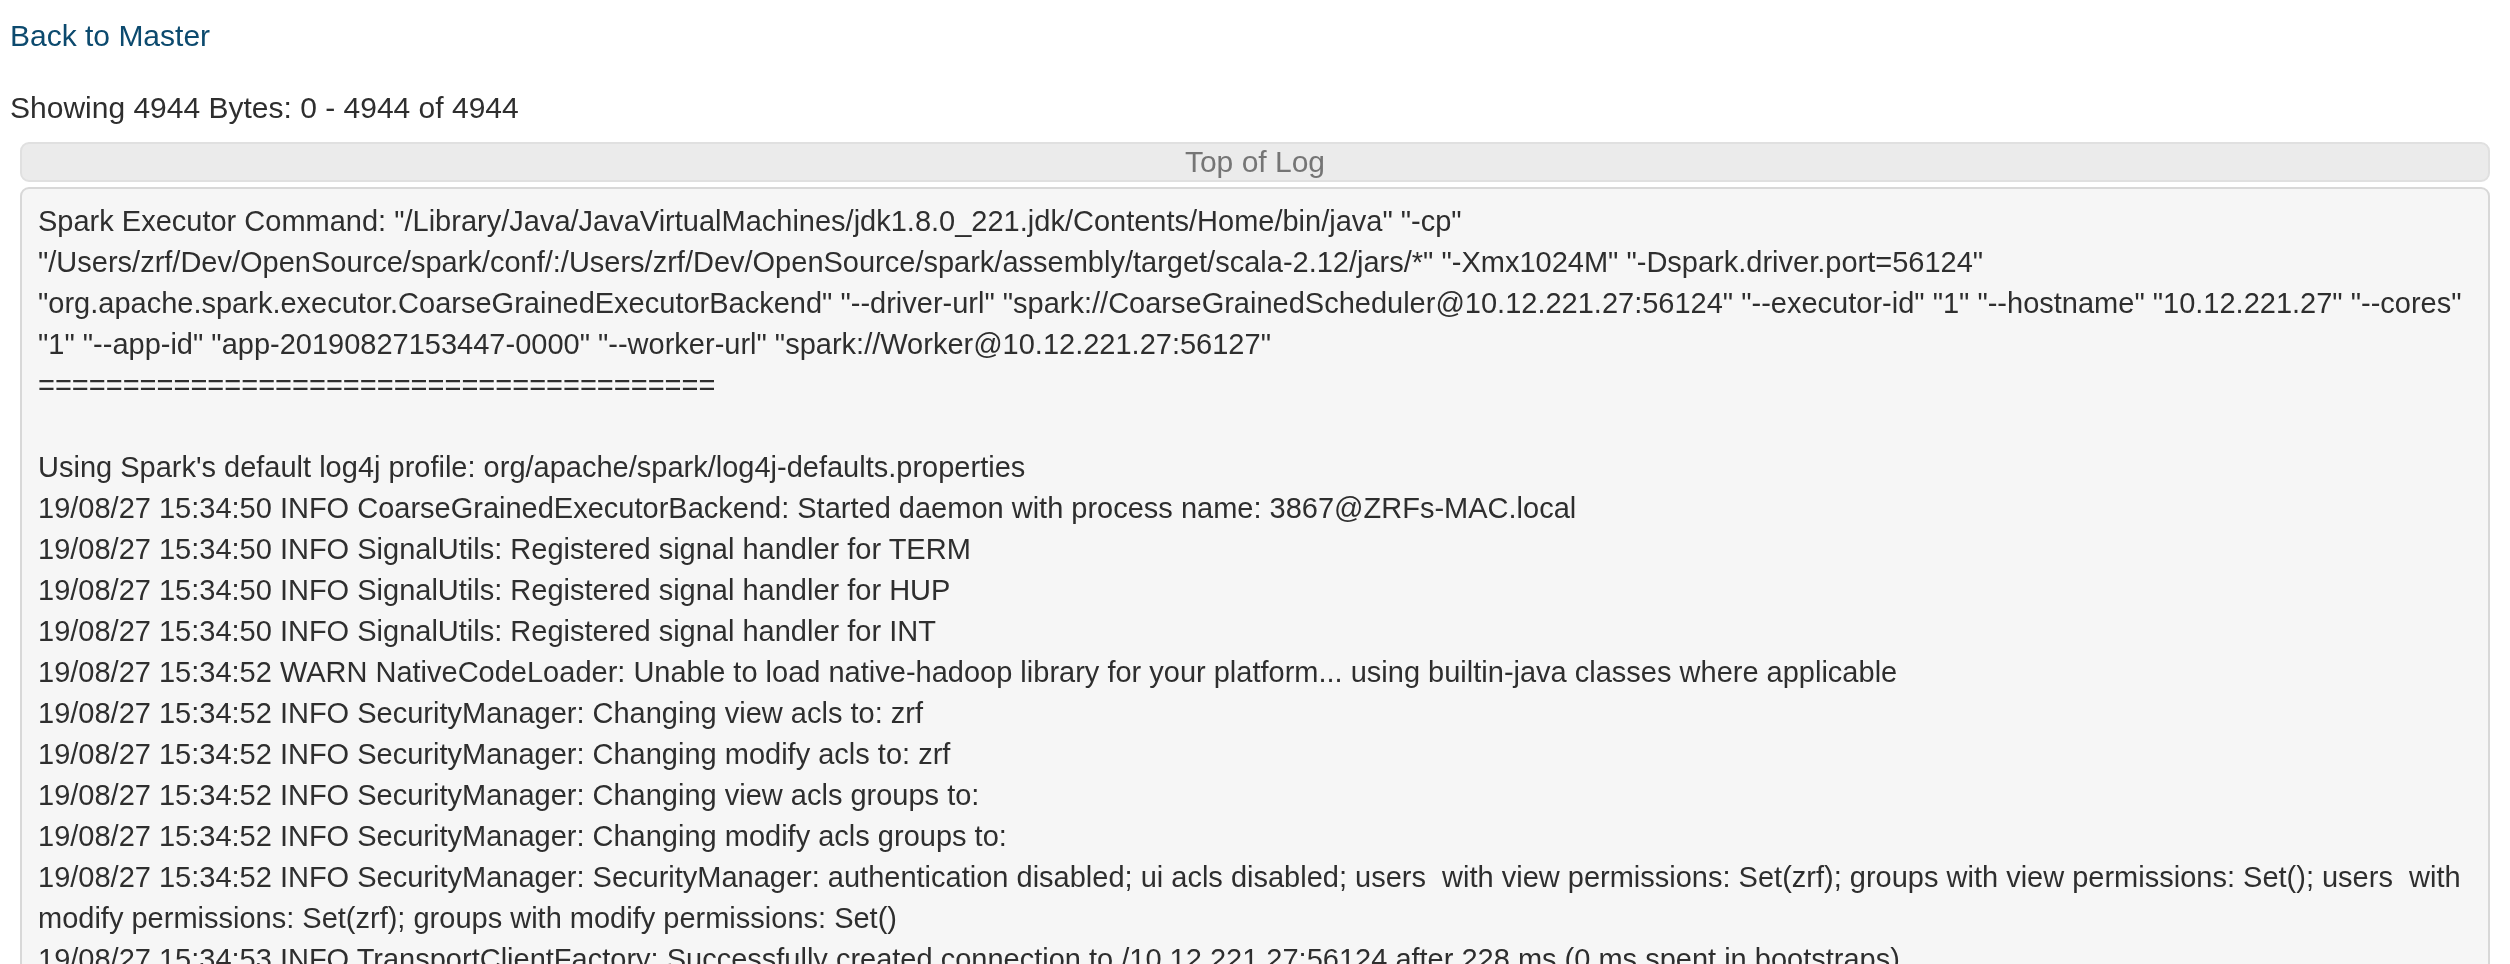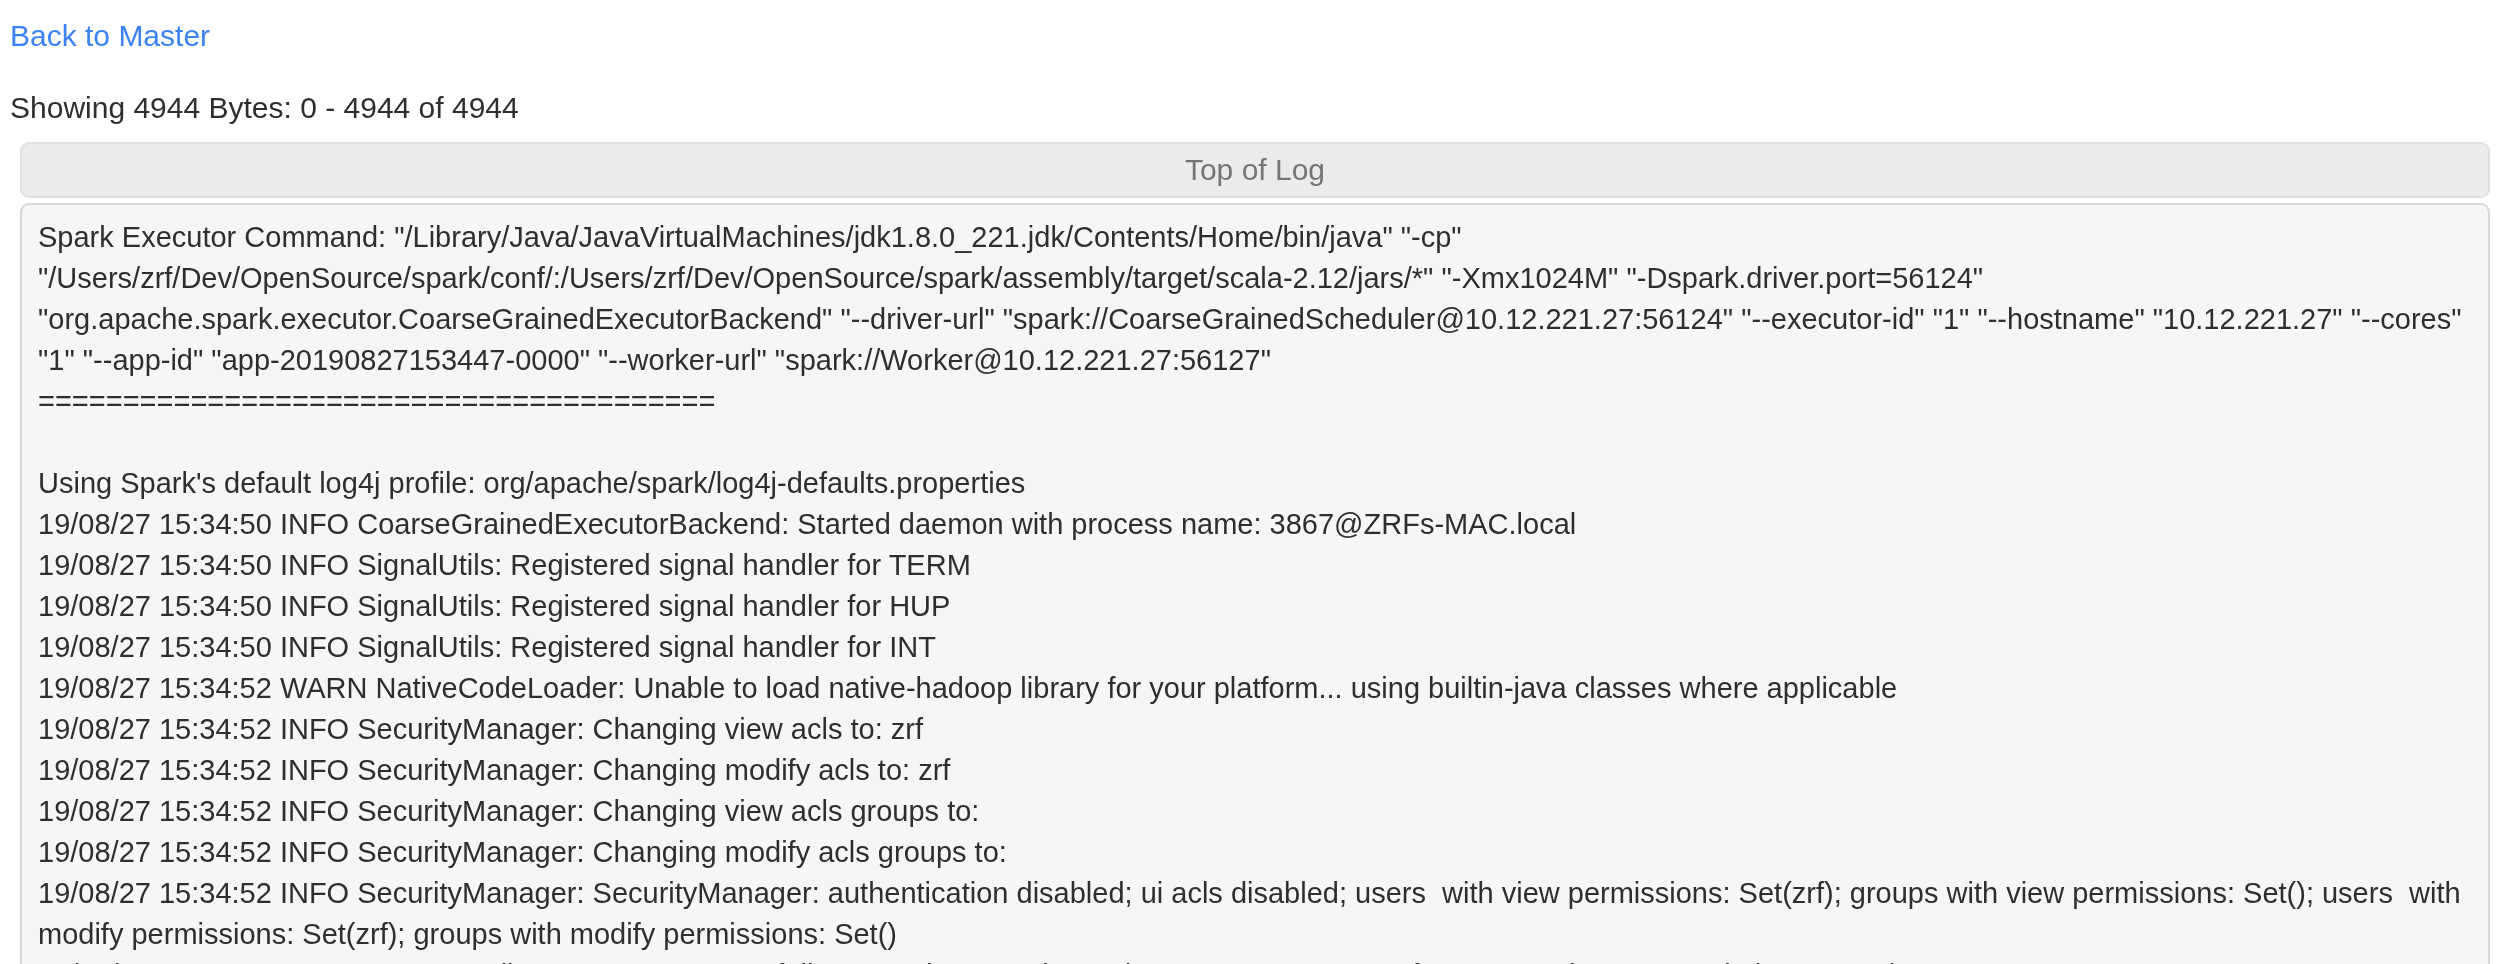--- a/index.html
+++ b/index.html
@@ -14,33 +14,33 @@
   }
   .page {
     padding: 8px 8px 0 8px;
     box-sizing: border-box;
   }
   .back-link {
     display: inline-block;
     margin: 10px 0 0 2px;
     font-size: 30px;
     line-height: 36px;
-    color: #3b82f6;
+    color: #0c4a6e;
     text-decoration: none;
     cursor: pointer;
   }
   .byte-range {
     margin: 36px 0 0 2px;
     font-size: 30px;
     line-height: 36px;
     color: #2e2e2e;
   }
   .log-header {
     margin: 16px 12px 5px 12px;
-    height: 56px;
+    height: 40px;
     background: #ebebeb;
     border: 2px solid #e0e0e0;
     border-radius: 9px;
     display: flex;
     align-items: center;
     justify-content: center;
     font-size: 30px;
     color: #757575;
     box-sizing: border-box;
   }

